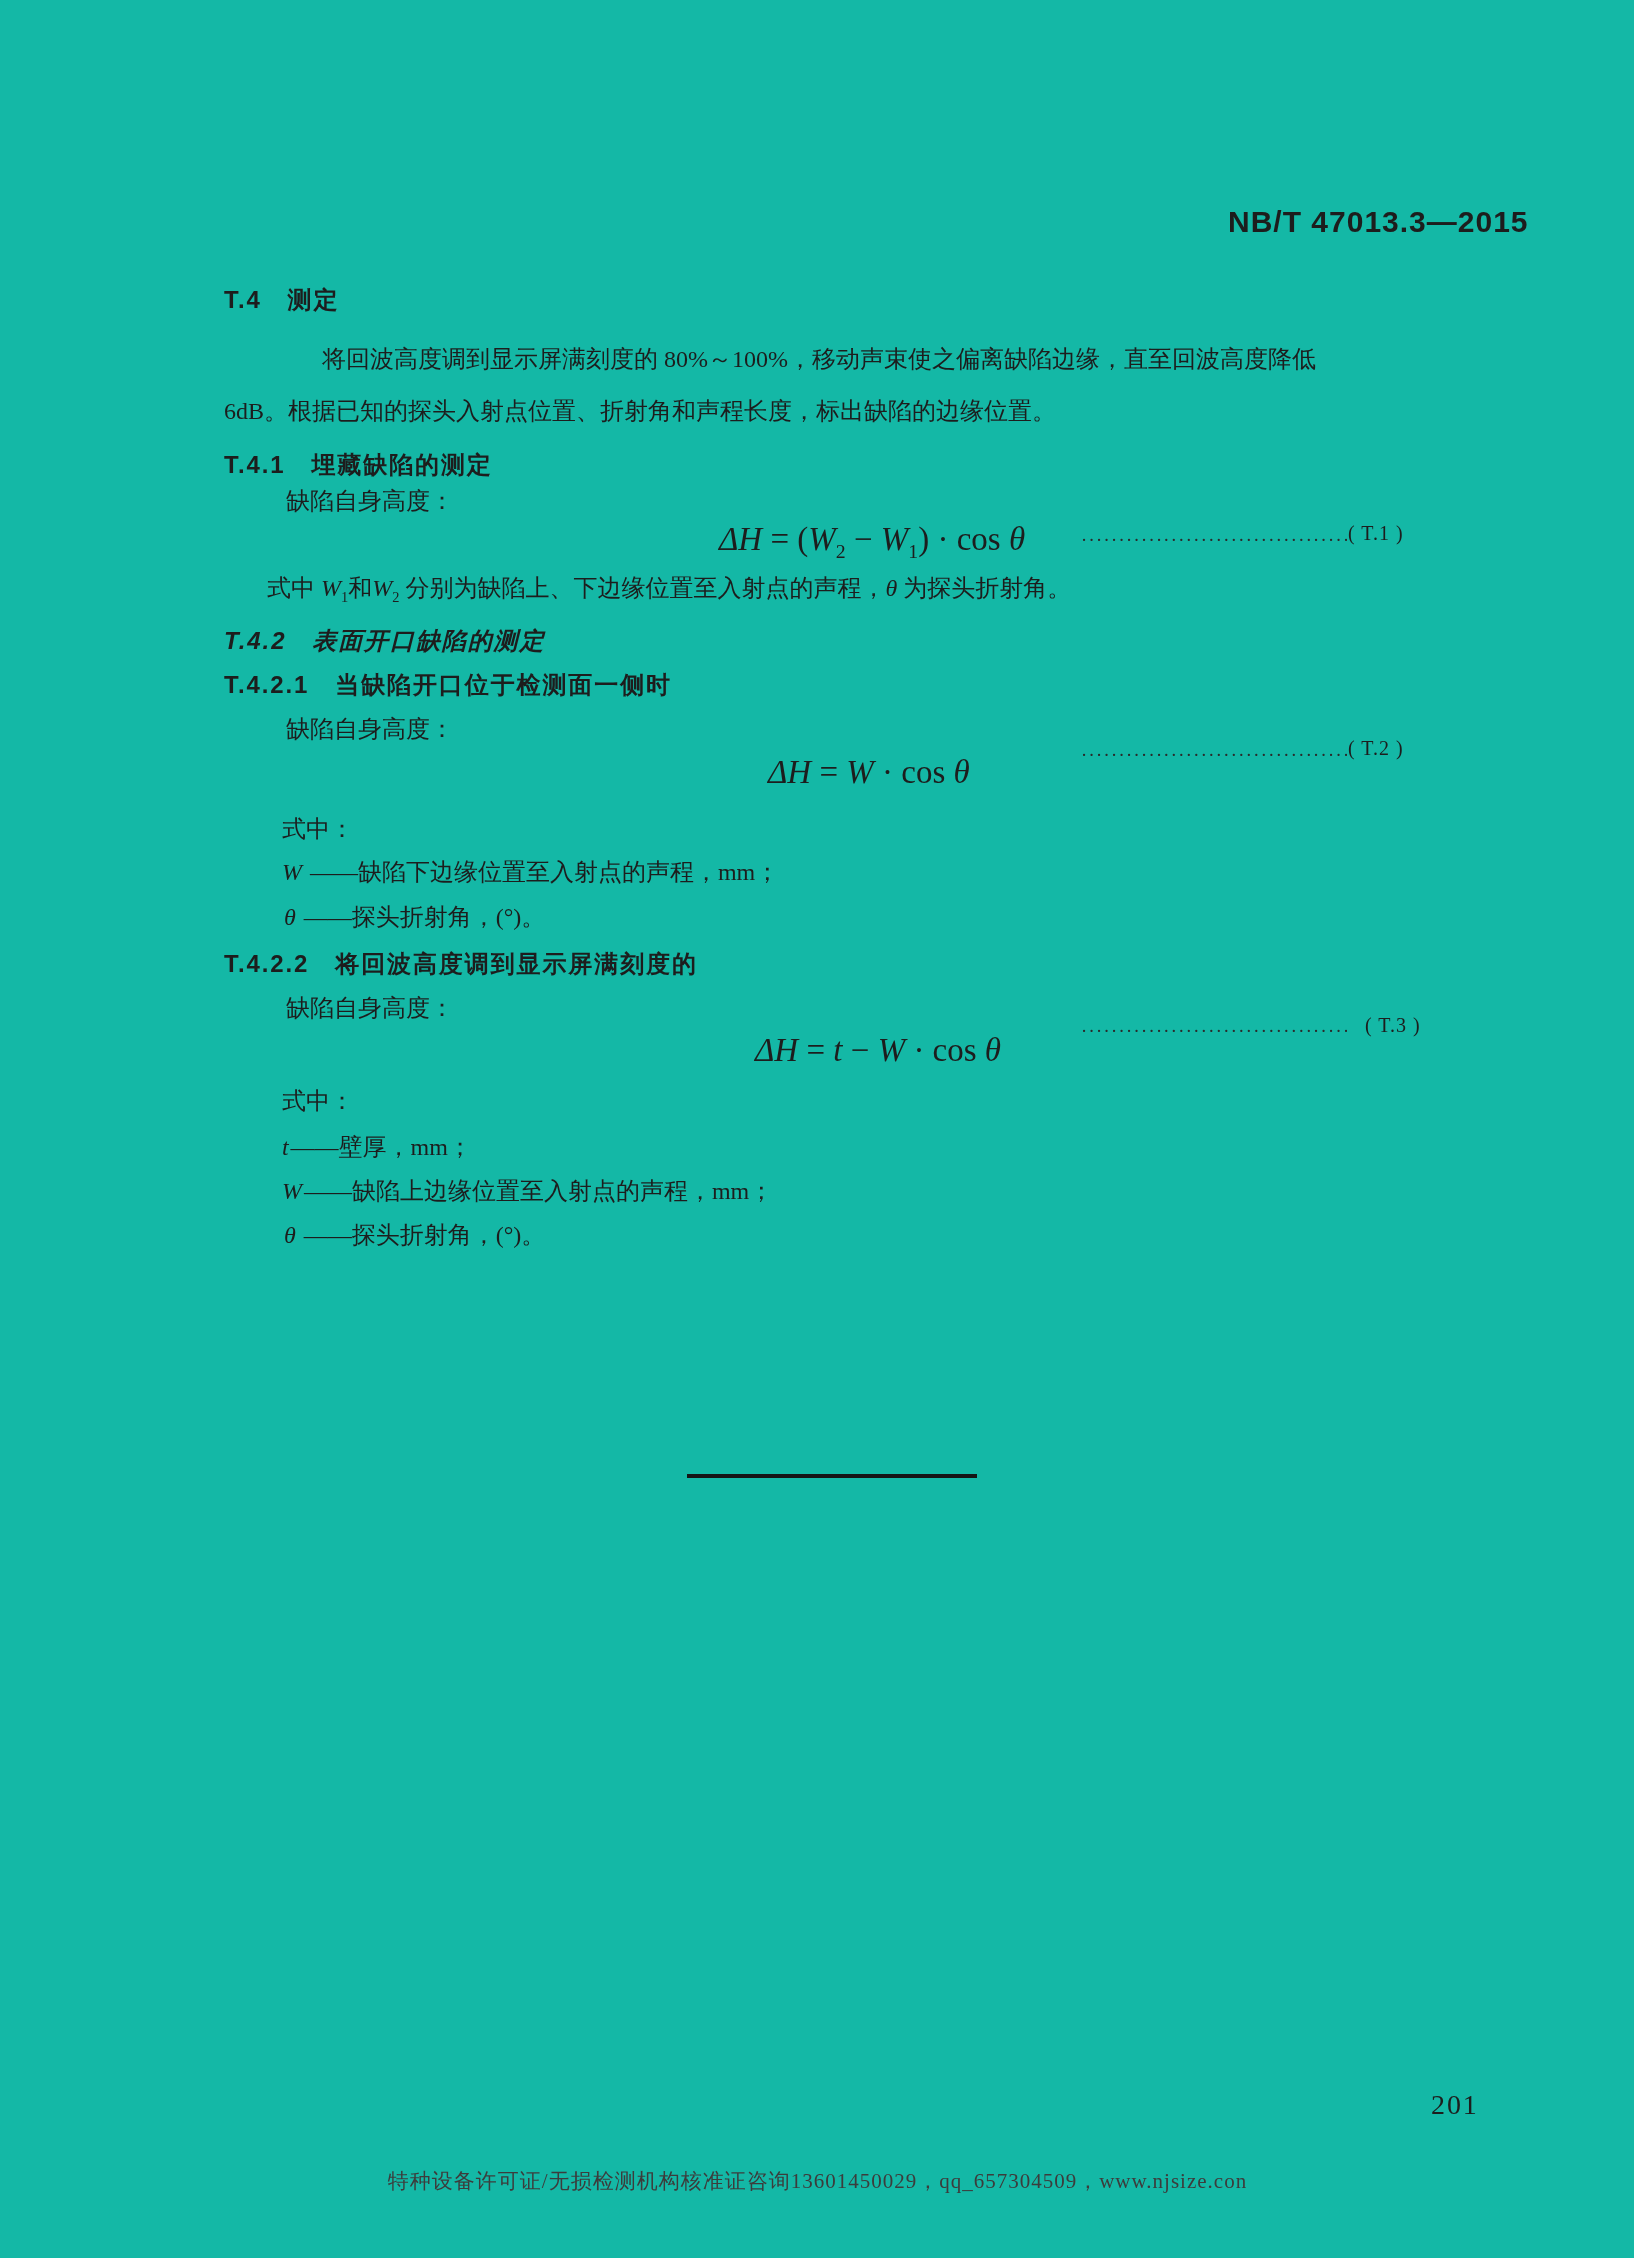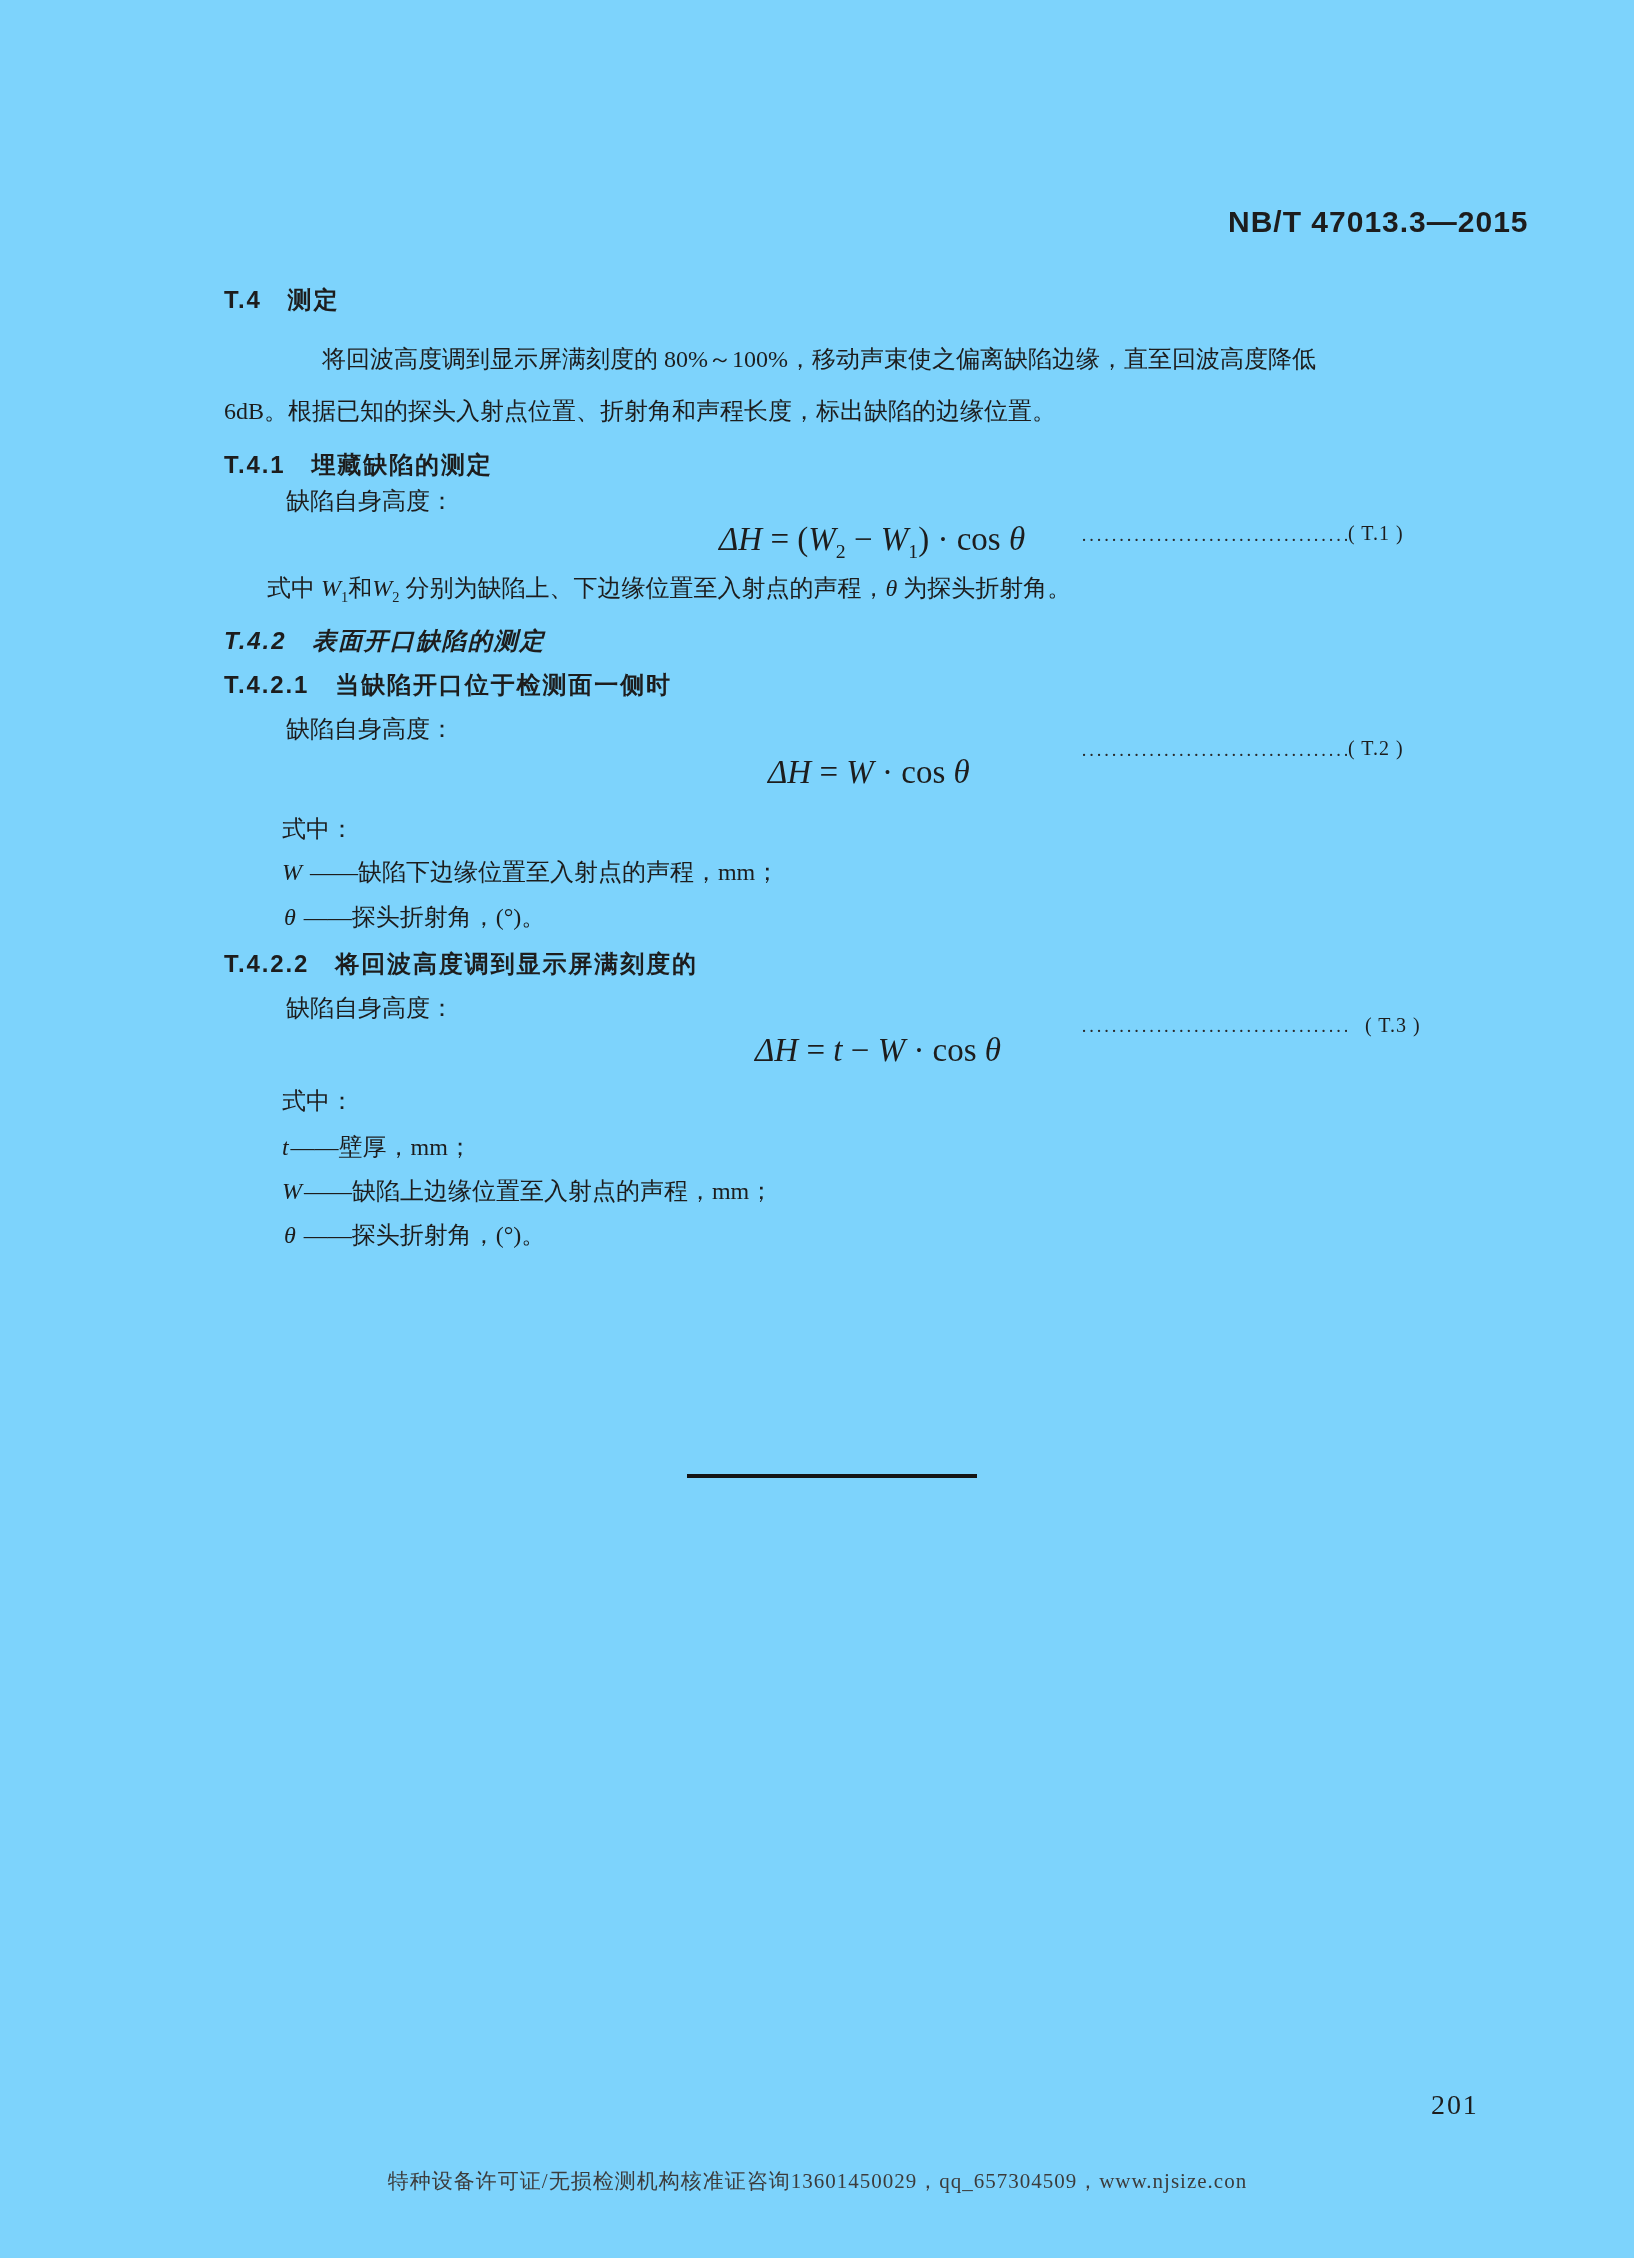--- a/index.html
+++ b/index.html
@@ -1,20 +1,20 @@
 <!DOCTYPE html>
 <html><head>
 <meta charset="utf-8">
 <style>
   html,body { margin:0; padding:0; background:#e8e8e8; }
   .page {
     position:relative;
     width:1635px; height:2258px;
     margin:0 auto;
-    background:#7dd3fc;
+    background:#14b8a6;
     font-family:"Liberation Serif","DejaVu Serif",serif;
     color:#1d1d1d;
     overflow:hidden;
   }
   .line { position:absolute; white-space:nowrap; font-size:24px; line-height:1.2; }
   .heading {
     font-family:"Liberation Sans","DejaVu Sans",sans-serif;
     font-weight:bold; letter-spacing:1.9px;
   }
   .hdr {

